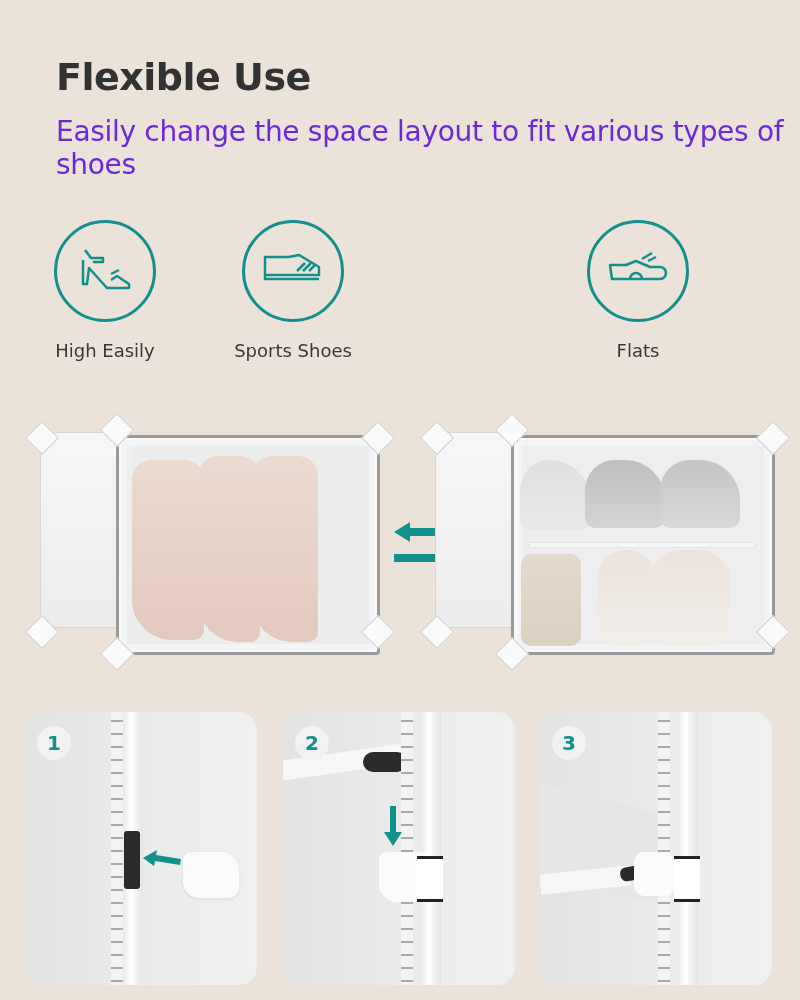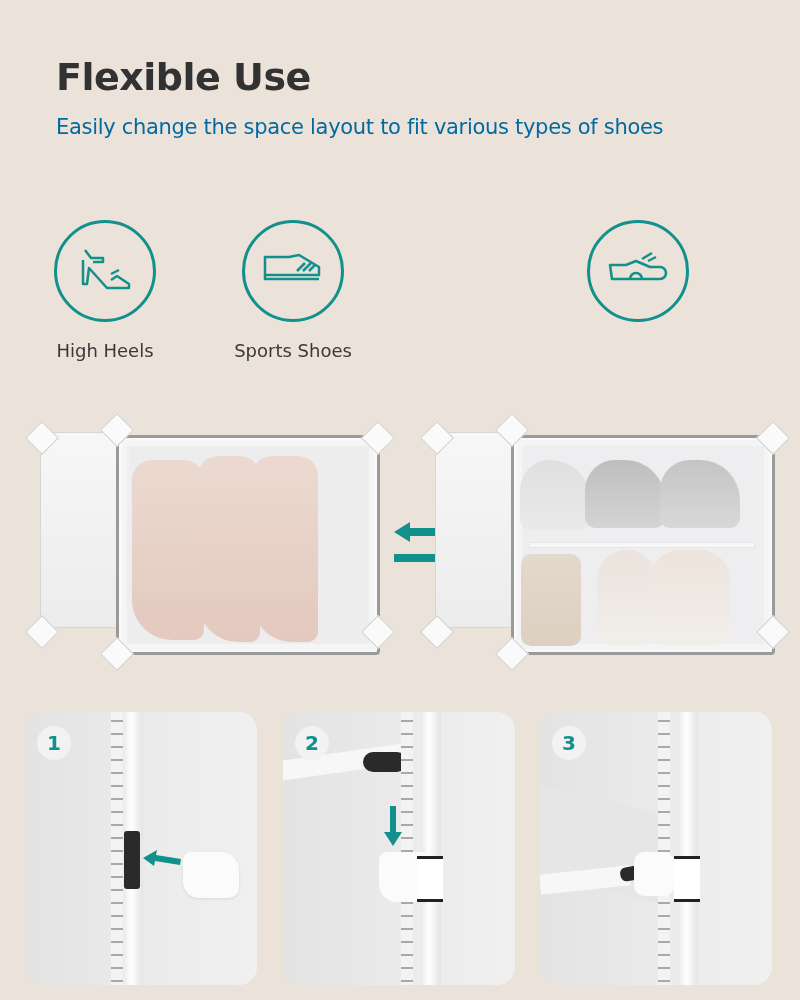--- a/index.html
+++ b/index.html
@@ -10,21 +10,21 @@
     color: #333232;
     position: relative;
   }
   .title {
     position: absolute; left: 56px; top: 55px;
     font-size: 38px; font-weight: bold; letter-spacing: -0.5px;
     color: #333232;
   }
   .subtitle {
     position: absolute; left: 56px; top: 115px;
-    font-size: 21px; color: #0369a1; letter-spacing: -0.3px;
+    font-size: 28px; color: #6d28d9; letter-spacing: -0.3px;
   }
   .types { position: absolute; left: 0; top: 220px; width: 800px; height: 140px; }
   .type {
     position: absolute; top: 0; width: 180px; text-align: center;
   }
   .type .ring {
     width: 102px; height: 102px; border: 3px solid #12908c; border-radius: 50%;
     margin: 0 auto; display: flex; align-items: center; justify-content: center;
   }
   .type .label {
@@ -81,40 +81,41 @@
 
 <div class="types">
   <div class="type" style="left:15px">
     <div class="ring">
       <svg width="60" height="50" viewBox="0 0 60 50" fill="none" stroke="#12908c" stroke-width="2.5" stroke-linejoin="round">
         <path d="M10 4 l6 8 h12 v4 h-10"></path>
         <path d="M8 14 v24 h4 l2 -16 l18 20 h22 v-4 l-12 -8 l-6 4"></path>
         <path d="M36 28 l8 -4"></path>
       </svg>
     </div>
-    <div class="label">High Heels</div>
+    <div class="label">High Easily</div>
   </div>
   <div class="type" style="left:203px">
     <div class="ring">
       <svg width="64" height="40" viewBox="0 0 64 40" fill="none" stroke="#12908c" stroke-width="2.5" stroke-linejoin="round">
         <path d="M4 6 h24 l10 -2 l20 12 v8 h-54 z"></path>
         <path d="M4 24 v4 h54"></path>
         <path d="M36 20 l8 -8 M42 20 l8 -8 M48 20 l6 -6"></path>
       </svg>
     </div>
     <div class="label">Sports Shoes</div>
   </div>
   <div class="type" style="left:548px">
     <div class="ring">
       <svg width="64" height="40" viewBox="0 0 64 40" fill="none" stroke="#12908c" stroke-width="2.5" stroke-linejoin="round">
         <path d="M4 14 h16 l10 -4 l14 6 h10 a6 6 0 0 1 0 12 h-48 z"></path>
         <path d="M36 8 l10 -6 M42 10 l8 -4"></path>
         <path d="M24 28 a6 6 0 0 1 12 0"></path>
       </svg>
     </div>
+    <div class="label">Flats</div>
   </div>
 </div>
 
 <div class="cab" style="left:30px;top:420px;width:360px;height:240px;">
   <div class="side" style="left:10px;top:12px;width:92px;height:196px;"></div>
   <div class="front" style="left:86px;top:15px;width:264px;height:220px;"></div>
   <div class="boot" style="left:102px;top:40px;width:72px;height:180px;"></div>
   <div class="boot" style="left:168px;top:36px;width:62px;height:186px;"></div>
   <div class="boot" style="left:222px;top:36px;width:66px;height:186px;"></div>
   <div style="position:absolute;left:92px;top:20px;width:252px;height:210px;background:rgba(240,240,242,0.45);"></div>

